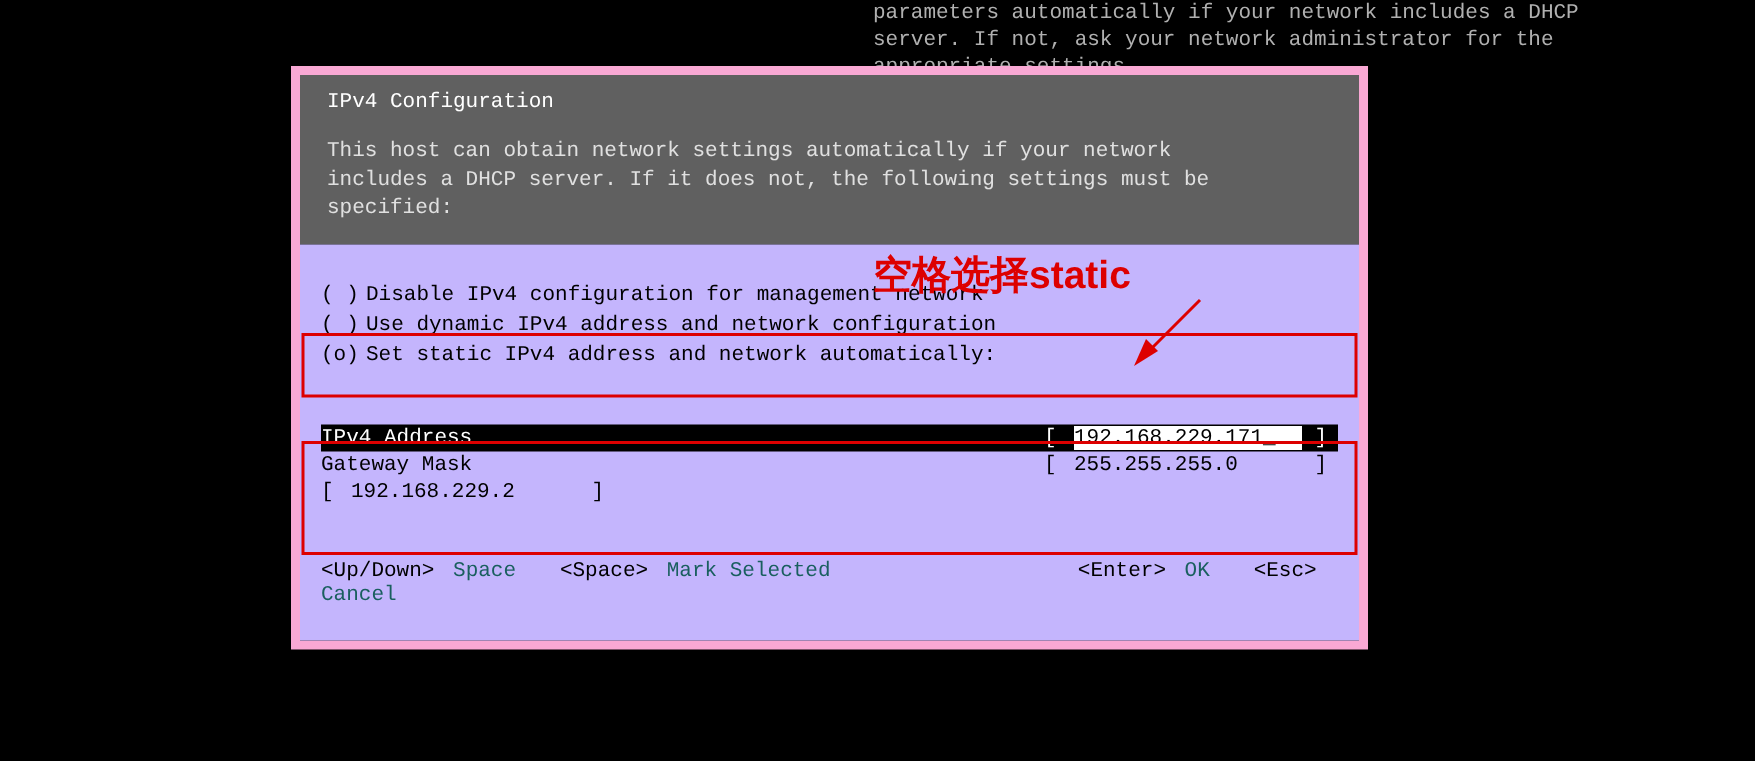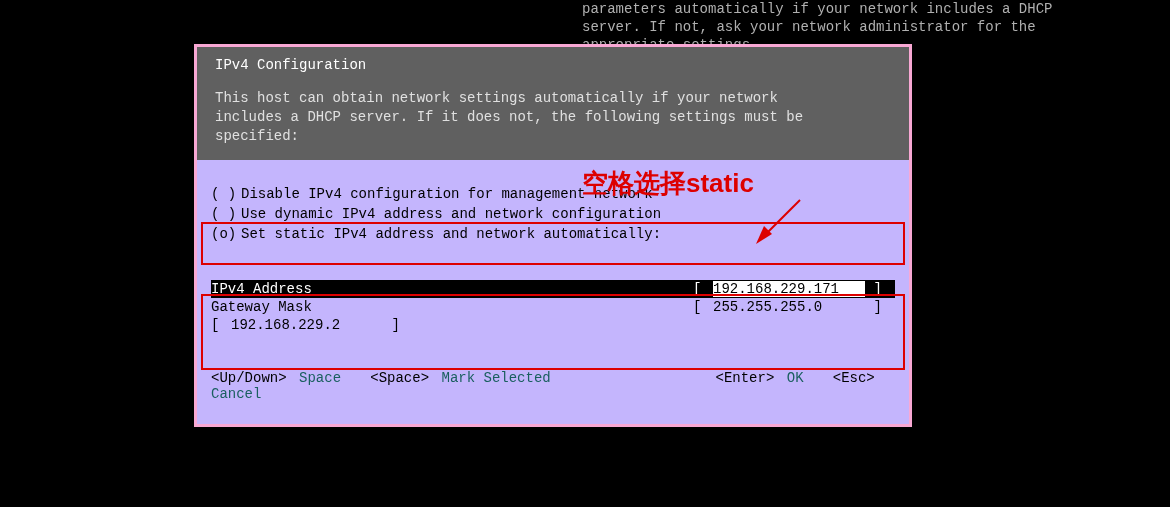--- a/index.html
+++ b/index.html
@@ -1,18 +1,18 @@
 <!DOCTYPE html>
 <html><head>
   <meta charset="utf-8">
   <style>
     *{margin:0;padding:0;box-sizing:border-box}
     body{background:#000;font-family:'Courier New',monospace;font-size:14px;width:1170px;height:507px;overflow:hidden;position:relative}
     .bg-text{position:absolute;top:0;left:582px;color:#b0b0b0;line-height:1.3;white-space:pre}
-    .dialog{position:absolute;left:194px;top:44px;width:718px;border:3px solid #f9a8d4}
+    .dialog{position:absolute;left:194px;top:44px;width:718px;border:6px solid #f9a8d4}
     .header{background:#606060;color:#e0e0e0;padding:10px 18px 14px}
     .title{color:#fff;margin-bottom:16px}
     .desc{line-height:1.35}
     .body{background:#c4b5fd;color:#000;padding:24px 14px 16px 14px;position:relative}
     .opt{padding:2px 0}
     .opt .mark{display:inline-block;width:30px}
     .redbox1{position:absolute;border:2px solid #d00;left:201px;top:222px;width:704px;height:43px;pointer-events:none}
     .redbox2{position:absolute;border:2px solid #d00;left:201px;top:294px;width:704px;height:76px;pointer-events:none}
     .fields{margin-top:36px}
     .row{display:flex;padding:1px 0}

